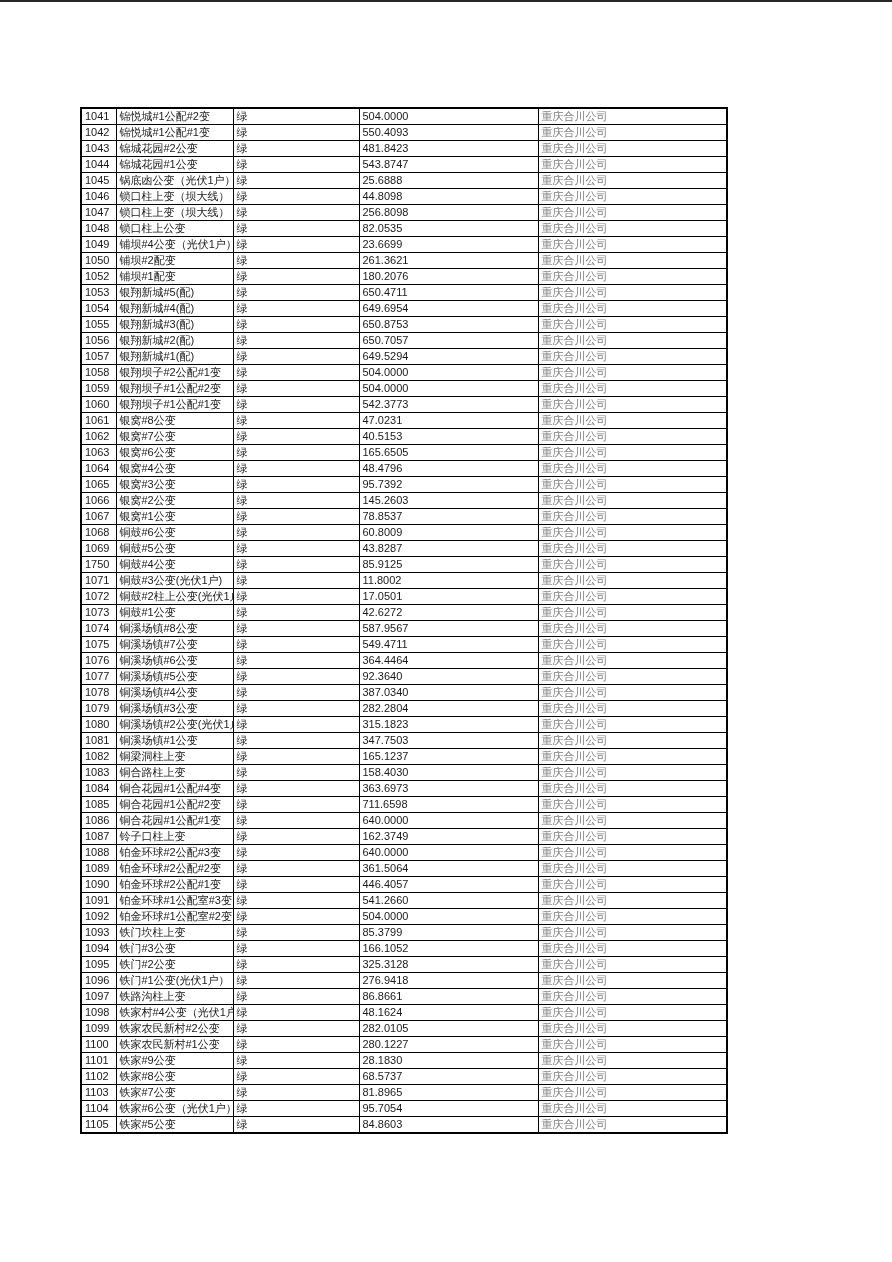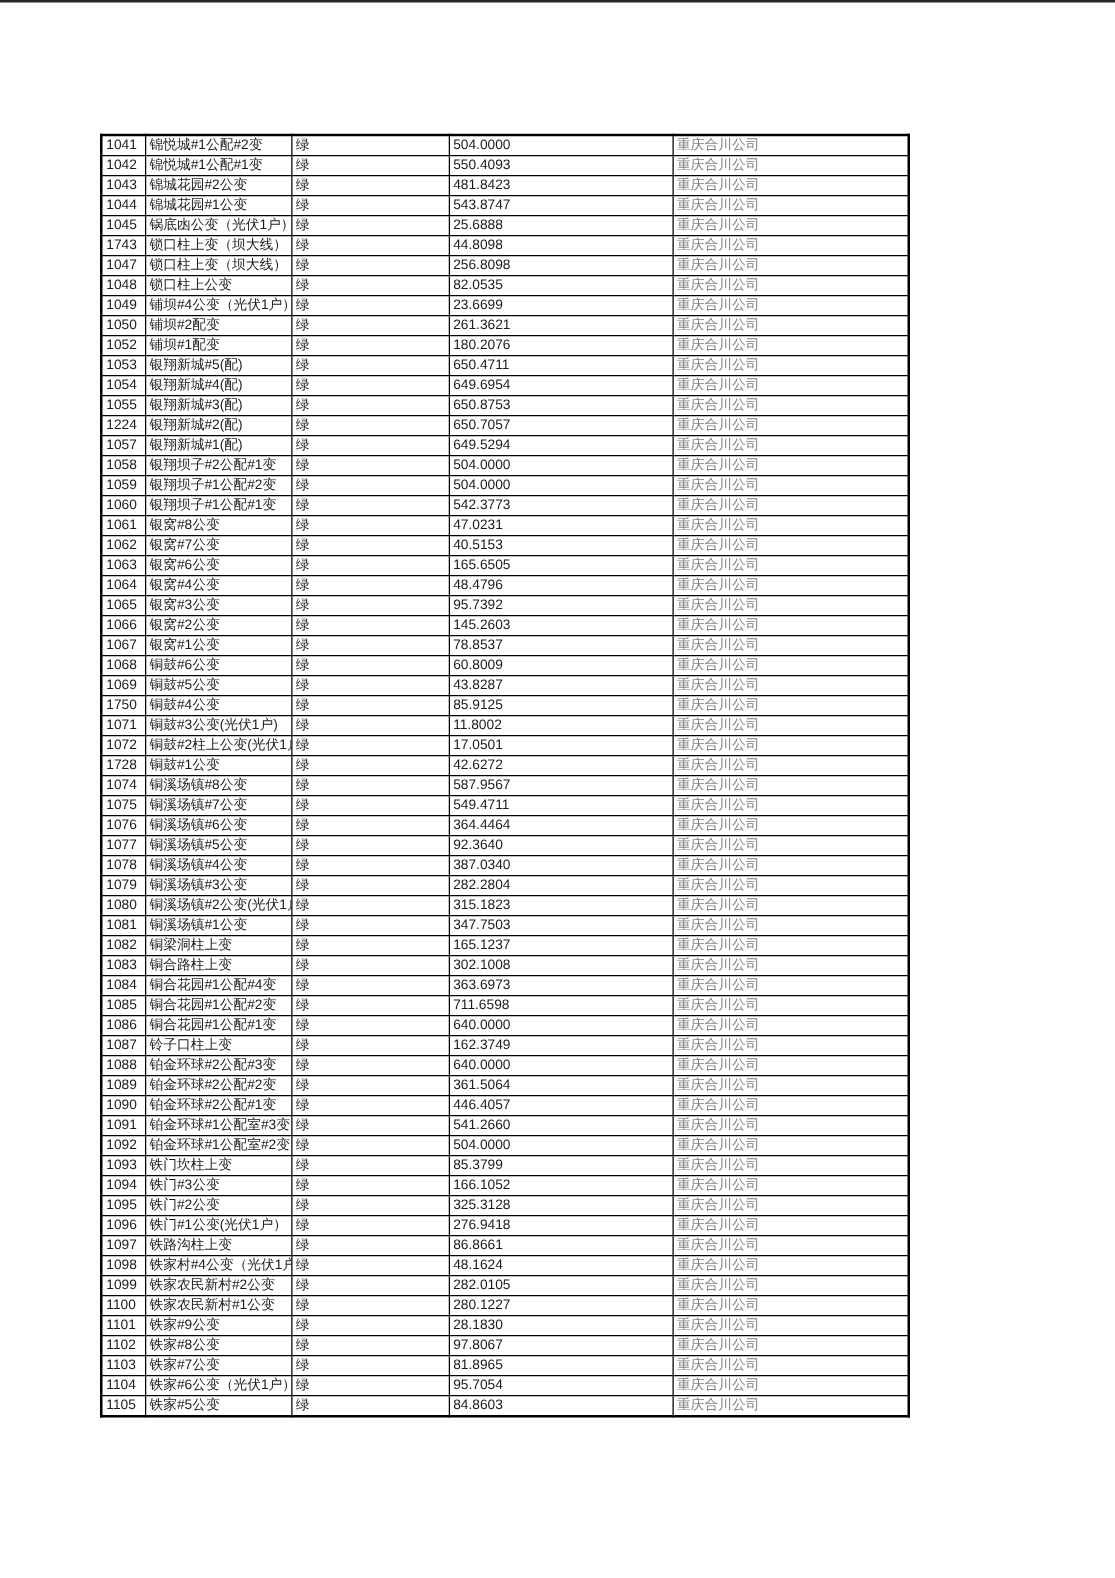--- a/index.html
+++ b/index.html
@@ -94,21 +94,21 @@
           <td class="c-company">重庆合川公司</td>
         </tr>
         <tr>
           <td class="c-id">1045</td>
           <td class="c-name">锅底凼公变（光伏1户）</td>
           <td class="c-status">绿</td>
           <td class="c-value">25.6888</td>
           <td class="c-company">重庆合川公司</td>
         </tr>
         <tr>
-          <td class="c-id">1743</td>
+          <td class="c-id">1046</td>
           <td class="c-name">锁口柱上变（坝大线）</td>
           <td class="c-status">绿</td>
           <td class="c-value">44.8098</td>
           <td class="c-company">重庆合川公司</td>
         </tr>
         <tr>
           <td class="c-id">1047</td>
           <td class="c-name">锁口柱上变（坝大线）</td>
           <td class="c-status">绿</td>
           <td class="c-value">256.8098</td>
@@ -157,21 +157,21 @@
           <td class="c-company">重庆合川公司</td>
         </tr>
         <tr>
           <td class="c-id">1055</td>
           <td class="c-name">银翔新城#3(配)</td>
           <td class="c-status">绿</td>
           <td class="c-value">650.8753</td>
           <td class="c-company">重庆合川公司</td>
         </tr>
         <tr>
-          <td class="c-id">1224</td>
+          <td class="c-id">1056</td>
           <td class="c-name">银翔新城#2(配)</td>
           <td class="c-status">绿</td>
           <td class="c-value">650.7057</td>
           <td class="c-company">重庆合川公司</td>
         </tr>
         <tr>
           <td class="c-id">1057</td>
           <td class="c-name">银翔新城#1(配)</td>
           <td class="c-status">绿</td>
           <td class="c-value">649.5294</td>
@@ -276,21 +276,21 @@
           <td class="c-company">重庆合川公司</td>
         </tr>
         <tr>
           <td class="c-id">1072</td>
           <td class="c-name">铜鼓#2柱上公变(光伏1户)</td>
           <td class="c-status">绿</td>
           <td class="c-value">17.0501</td>
           <td class="c-company">重庆合川公司</td>
         </tr>
         <tr>
-          <td class="c-id">1728</td>
+          <td class="c-id">1073</td>
           <td class="c-name">铜鼓#1公变</td>
           <td class="c-status">绿</td>
           <td class="c-value">42.6272</td>
           <td class="c-company">重庆合川公司</td>
         </tr>
         <tr>
           <td class="c-id">1074</td>
           <td class="c-name">铜溪场镇#8公变</td>
           <td class="c-status">绿</td>
           <td class="c-value">587.9567</td>
@@ -349,21 +349,21 @@
           <td class="c-id">1082</td>
           <td class="c-name">铜梁洞柱上变</td>
           <td class="c-status">绿</td>
           <td class="c-value">165.1237</td>
           <td class="c-company">重庆合川公司</td>
         </tr>
         <tr>
           <td class="c-id">1083</td>
           <td class="c-name">铜合路柱上变</td>
           <td class="c-status">绿</td>
-          <td class="c-value">302.1008</td>
+          <td class="c-value">158.4030</td>
           <td class="c-company">重庆合川公司</td>
         </tr>
         <tr>
           <td class="c-id">1084</td>
           <td class="c-name">铜合花园#1公配#4变</td>
           <td class="c-status">绿</td>
           <td class="c-value">363.6973</td>
           <td class="c-company">重庆合川公司</td>
         </tr>
         <tr>
@@ -482,21 +482,21 @@
           <td class="c-id">1101</td>
           <td class="c-name">铁家#9公变</td>
           <td class="c-status">绿</td>
           <td class="c-value">28.1830</td>
           <td class="c-company">重庆合川公司</td>
         </tr>
         <tr>
           <td class="c-id">1102</td>
           <td class="c-name">铁家#8公变</td>
           <td class="c-status">绿</td>
-          <td class="c-value">97.8067</td>
+          <td class="c-value">68.5737</td>
           <td class="c-company">重庆合川公司</td>
         </tr>
         <tr>
           <td class="c-id">1103</td>
           <td class="c-name">铁家#7公变</td>
           <td class="c-status">绿</td>
           <td class="c-value">81.8965</td>
           <td class="c-company">重庆合川公司</td>
         </tr>
         <tr>

